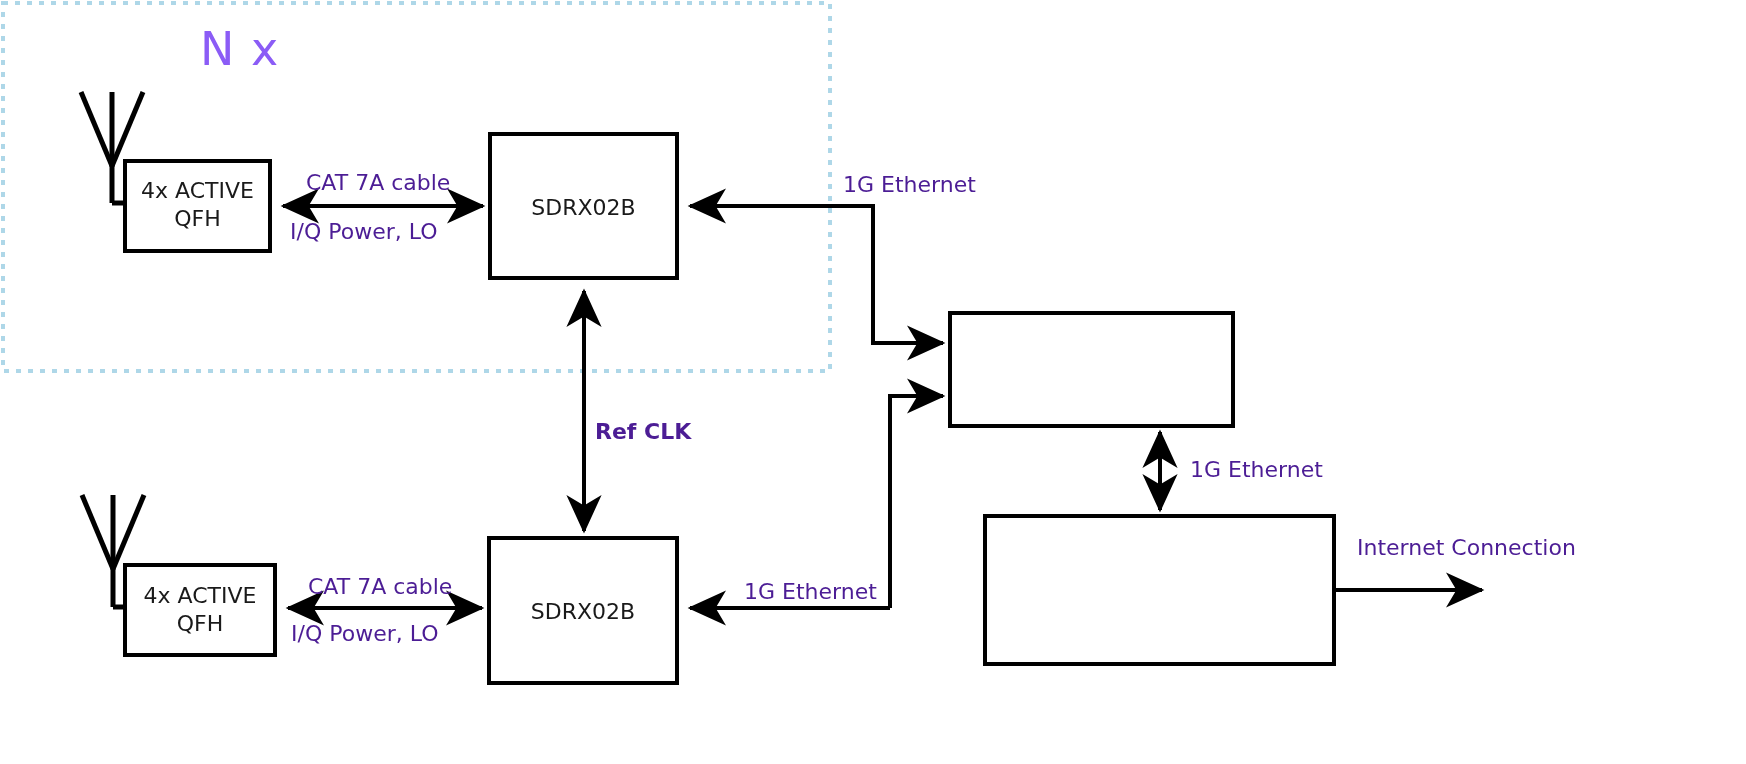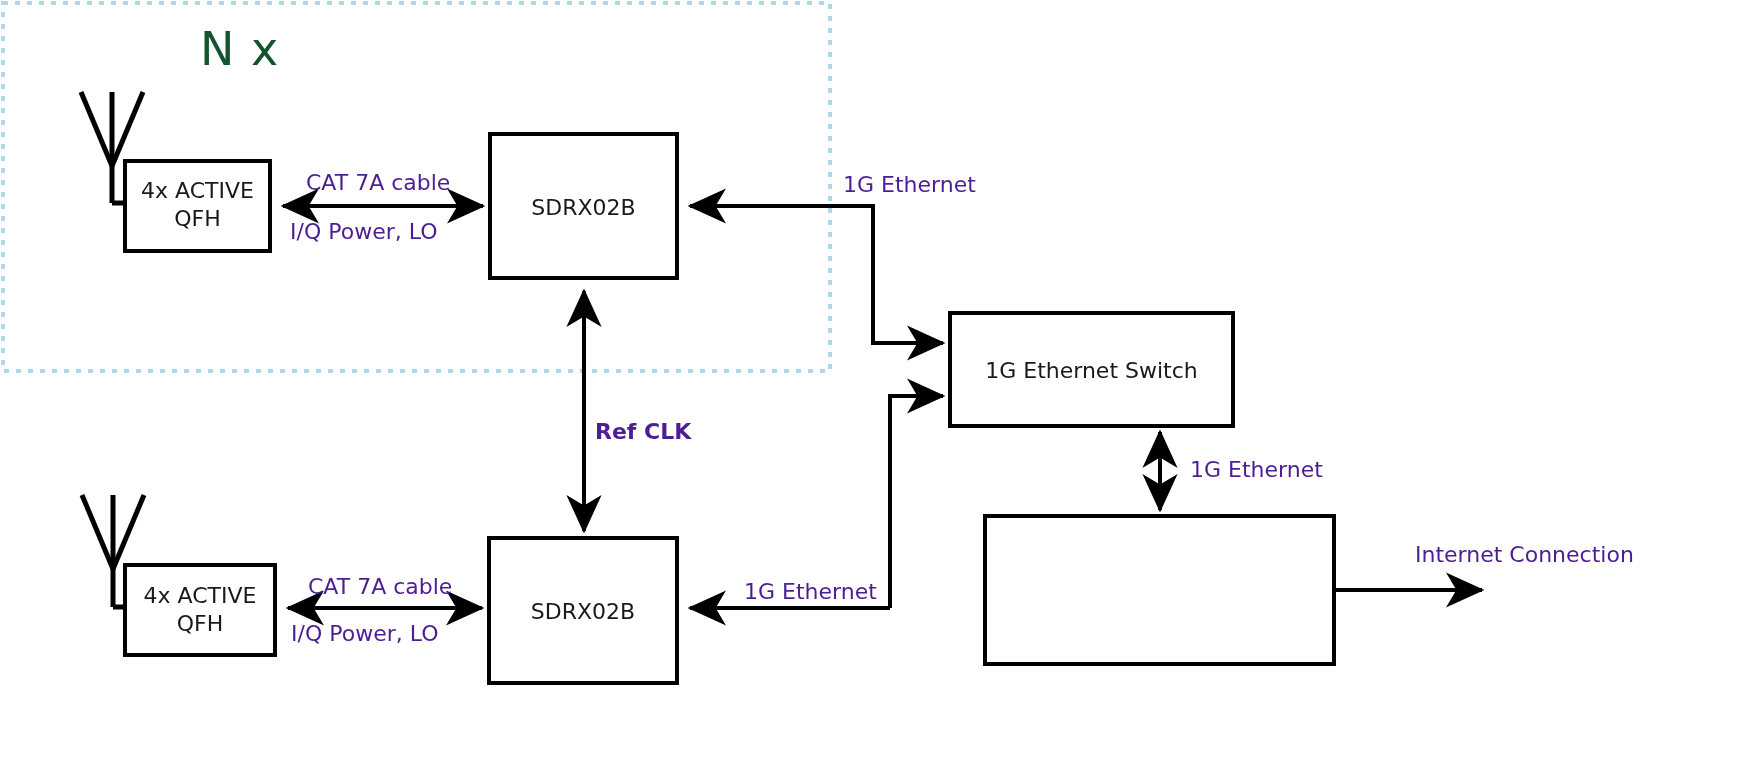--- a/index.html
+++ b/index.html
@@ -62,21 +62,21 @@
     font-size: 22px;
     color: #1a1a1a;
     text-align: center;
     white-space: nowrap;
     line-height: 1.25;
   }
   .group-title {
     position: absolute;
     font-family: "DejaVu Sans", "Liberation Sans", sans-serif;
     font-size: 46px;
-    color: #14532d;
+    color: #8b5cf6;
     white-space: nowrap;
     letter-spacing: 1px;
   }
 </style>
 </head>
 <body>
 
 <div id="canvas">
 
   <svg class="layer" viewBox="0 0 1746 764" xmlns="http://www.w3.org/2000/svg">
@@ -145,36 +145,33 @@
 
   <div class="box-label" style="left:125px; top:582px; width:150px;">
     <div>4x ACTIVE</div>
     <div>QFH</div>
   </div>
 
   <div class="box-label" style="left:489px; top:598px; width:188px;">
     <div>SDRX02B</div>
   </div>
 
-  <div class="box-label" style="left:950px; top:357px; width:283px;">
-    <div>1G Ethernet Switch</div>
-  </div>
 
 
   <div class="lbl" style="left:306px; top:170px;">CAT 7A cable</div>
 
   <div class="lbl" style="left:290px; top:219px;">I/Q Power, LO</div>
 
   <div class="lbl" style="left:308px; top:574px;">CAT 7A cable</div>
 
   <div class="lbl" style="left:291px; top:621px;">I/Q Power, LO</div>
 
   <div class="lbl" style="left:843px; top:172px;">1G Ethernet</div>
 
   <div class="lbl" style="left:744px; top:579px;">1G Ethernet</div>
 
   <div class="lbl" style="left:1190px; top:457px;">1G Ethernet</div>
 
   <div class="lbl" style="left:595px; top:419px;font-weight:bold;">Ref CLK</div>
 
-  <div class="lbl" style="left:1415px; top:535px;margin-top:7px;">Internet Connection</div>
+  <div class="lbl" style="left:1357px; top:535px;">Internet Connection</div>
 
 </div>
 
 </body></html>

